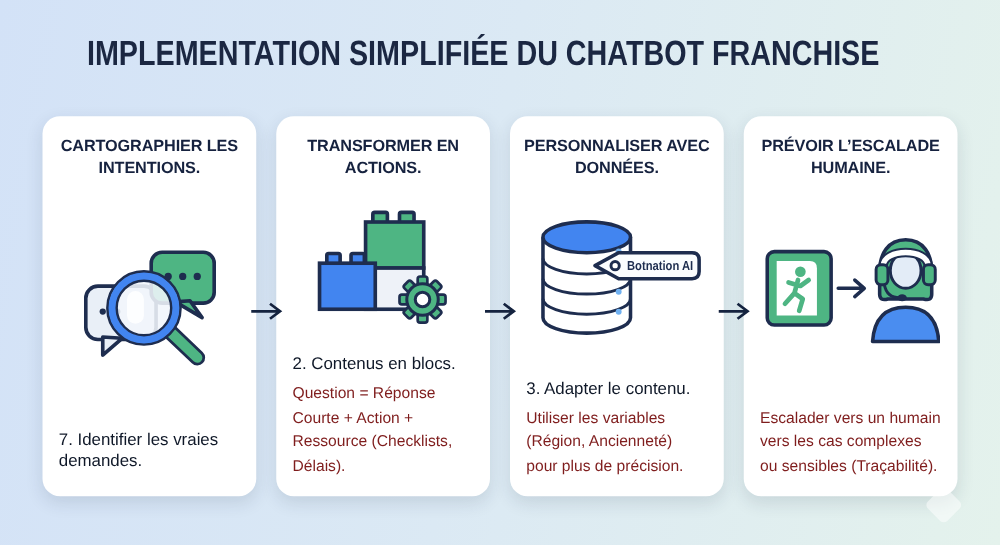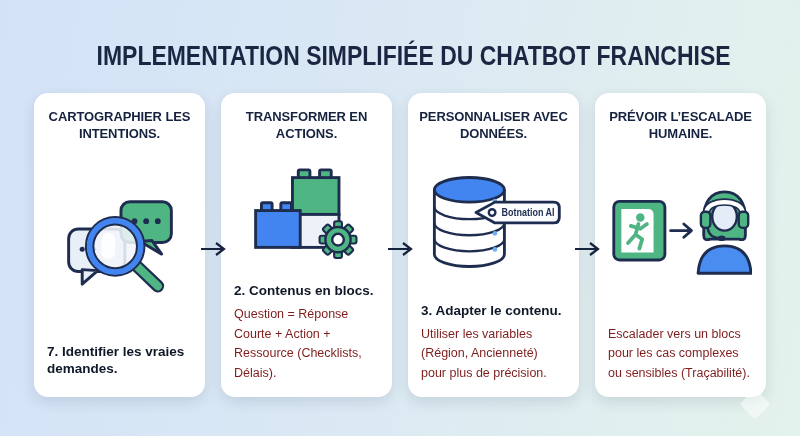--- a/index.html
+++ b/index.html
@@ -1,37 +1,37 @@
 <!DOCTYPE html>
 <html><head>
 <meta charset="utf-8">
 <style>
   html,body { margin:0; padding:0; }
   .stage {
     position:relative; width:800px; height:436px; overflow:hidden;
     background:linear-gradient(100deg,#d3e2f7 0%,#dbe9f4 48%,#e4f2ec 100%);
     font-family:"Liberation Sans", sans-serif;
   }
-  .main-title { position:absolute; top:40px; left:0; width:800px; text-align:right; }
+  .main-title { position:absolute; top:27px; left:0; width:800px; text-align:left; }
   .main-title span {
     display:inline-block; transform:scaleX(0.82); transform-origin:center;
     font-size:28px; font-weight:700; color:#1b2742; white-space:nowrap;
   }
   .cards { position:absolute; left:34px; top:93px; width:732px; height:304px; display:flex; gap:16px; }
   .card {
     width:171px; box-sizing:border-box; background:#ffffff; border-radius:14px;
     box-shadow:0 5px 14px rgba(27,39,66,0.12);
     padding:15px 13px 14px; display:flex; flex-direction:column;
   }
   .card-title {
     text-align:center; font-weight:700; font-size:13px; line-height:1.32;
     color:#16223f; letter-spacing:-0.1px; margin:0 -5px;
   }
   .icon-wrap { flex:1; display:flex; align-items:center; justify-content:center; }
-  .card-subtitle { font-weight:700; font-size:13.5px; color:#0f1828; line-height:1.3; margin-bottom:5px; }
+  .card-subtitle { font-weight:400; font-size:13.5px; color:#0f1828; line-height:1.3; margin-bottom:5px; }
   .card-body { font-size:12.5px; color:#7f1d1d; line-height:1.56; }
   .gap-arrow { position:absolute; top:241px; width:28px; height:16px; }
   .ga-1 { left:199px; } .ga-2 { left:386px; } .ga-3 { left:573px; }
   .sparkle {
     position:absolute; left:744px; top:393px; width:22px; height:22px;
     background:rgba(255,255,255,0.5); border-radius:4px; transform:rotate(45deg);
   }
 </style>
 </head>
 <body>
@@ -134,21 +134,21 @@
             <path d="M10,28 C10,13 48,13 48,28" fill="none" stroke="#1e2d4f" stroke-width="8" stroke-linecap="round"></path>
             <path d="M10,28 C10,13 48,13 48,28" fill="none" stroke="#ffffff" stroke-width="4.5" stroke-linecap="round"></path>
             <rect x="4" y="27" width="10" height="17" rx="4" fill="#4eb583" stroke="#1e2d4f" stroke-width="2.5"></rect>
             <rect x="44" y="27" width="10" height="17" rx="4" fill="#4eb583" stroke="#1e2d4f" stroke-width="2.5"></rect>
             <path d="M11,44 Q13,55 24,55" fill="none" stroke="#1e2d4f" stroke-width="2.5"></path>
             <ellipse cx="26" cy="55" rx="4" ry="3" fill="#1e2d4f"></ellipse>
             <path d="M1,92 Q3,63 29,63 Q55,63 57,92 Z" fill="#4a8df0" stroke="#1e2d4f" stroke-width="3" stroke-linejoin="round"></path>
           </g>
         </svg>
       </div>
-      <div class="card-body">Escalader vers un blocs pour les cas complexes ou sensibles (Traçabilité).</div>
+      <div class="card-body">Escalader vers un humain vers les cas complexes ou sensibles (Traçabilité).</div>
     </div>
 
   </div>
 
   <svg class="gap-arrow ga-1" viewBox="0 0 28 16">
     <path d="M2,8 L24,8 M17,2 L25,8 L17,14" stroke="#15233f" stroke-width="2.2" fill="none"></path>
   </svg>
   <svg class="gap-arrow ga-2" viewBox="0 0 28 16">
     <path d="M2,8 L24,8 M17,2 L25,8 L17,14" stroke="#15233f" stroke-width="2.2" fill="none"></path>
   </svg>

